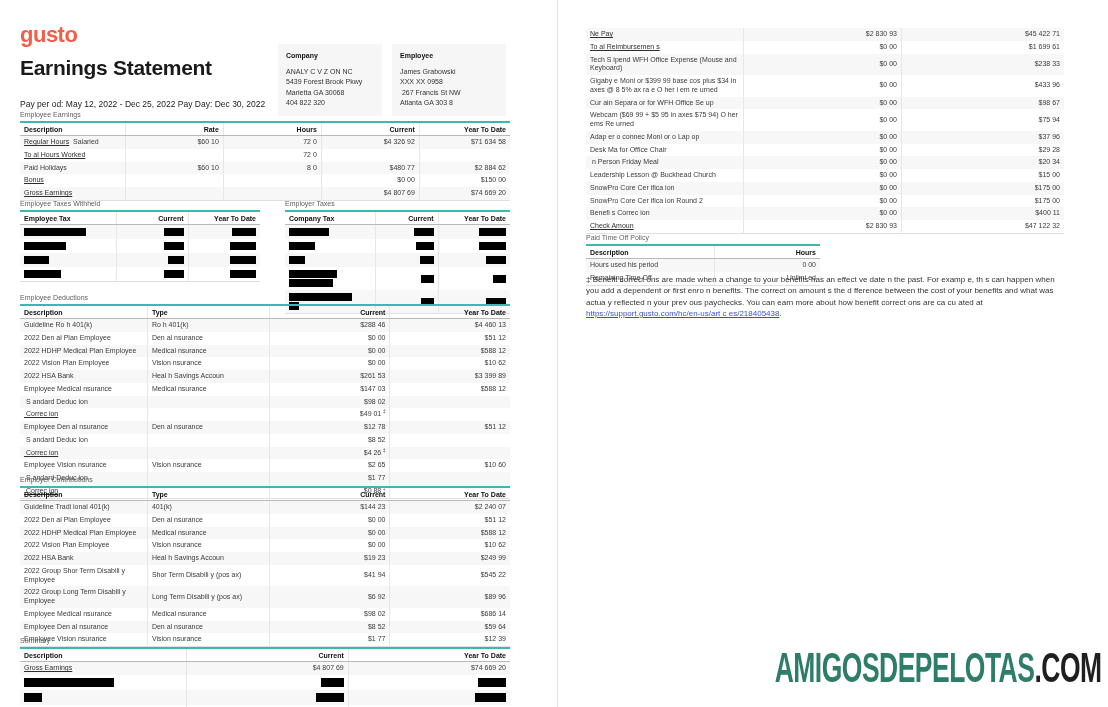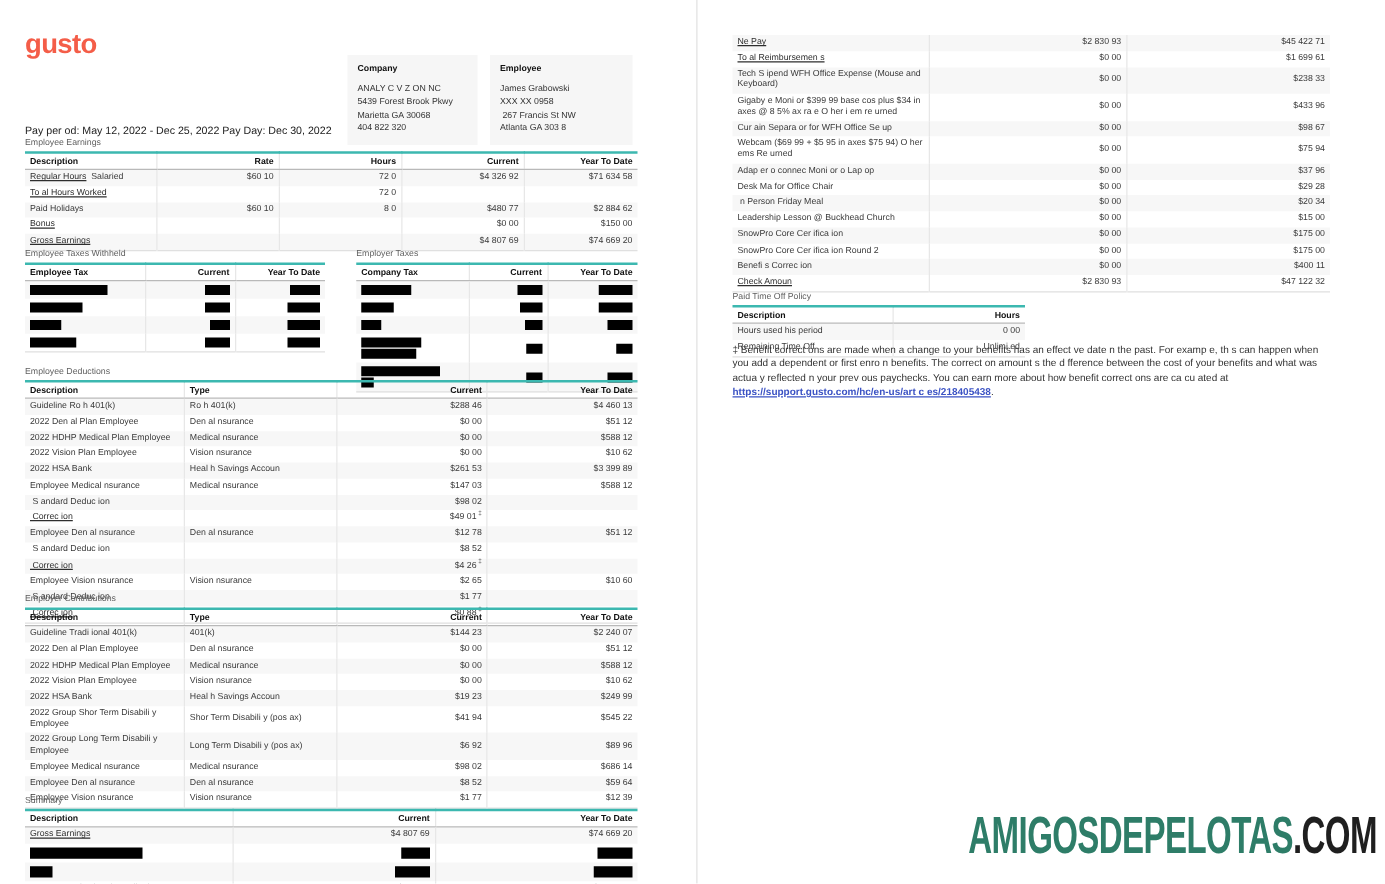--- a/index.html
+++ b/index.html
@@ -44,37 +44,38 @@
   #sec-taxes         { top:192px; }
   #sec-deductions    { top:286px; }
   #sec-contributions { top:468px; }
   #sec-summary       { top:629px; }
 
   
   #netpay-host { position:absolute; top:20px; left:0; width:478px; }
   #netpay-host table.tbl { border-top:none; }
   #sec-pto { position:absolute; top:226px; left:0; width:234px; }
   .footnote { position:absolute; top:266px; left:0; width:478px; font-size:8px; line-height:1.42; color:#333; }
-  .footnote a { color:#3b52c4; text-decoration:underline;font-weight:bold; }
+  .footnote a { color:#3b52c4; text-decoration:underline; }
 
   .watermark {
     position:absolute; right:6px; bottom:14px; font-weight:bold; font-size:27px; letter-spacing:-0.5px;
     transform:scale(0.98,1.55); transform-origin:bottom right; white-space:nowrap;
   }
   .watermark .wm-main { color:#2e7d68; }
   .watermark .wm-suffix { color:#1f1f1f; }
 </style>
 </head>
 <body>
 
 <div class="canvas">
   <div class="page-divider"></div>
 
   <div class="page page-left">
     <div class="logo">gusto</div>
+    <div class="doc-title">Earnings Statement</div>
     <div class="payline">Pay per od: May 12, 2022 - Dec 25, 2022 Pay Day: Dec 30, 2022</div>
 
     <div class="infobox company">
       <div class="lbl">Company</div>
       <div>ANALY C V Z ON NC</div>
       <div>5439 Forest Brook Pkwy</div>
       <div>Marietta GA 30068</div>
       <div>404 822 320</div>
     </div>
     <div class="infobox employee">

